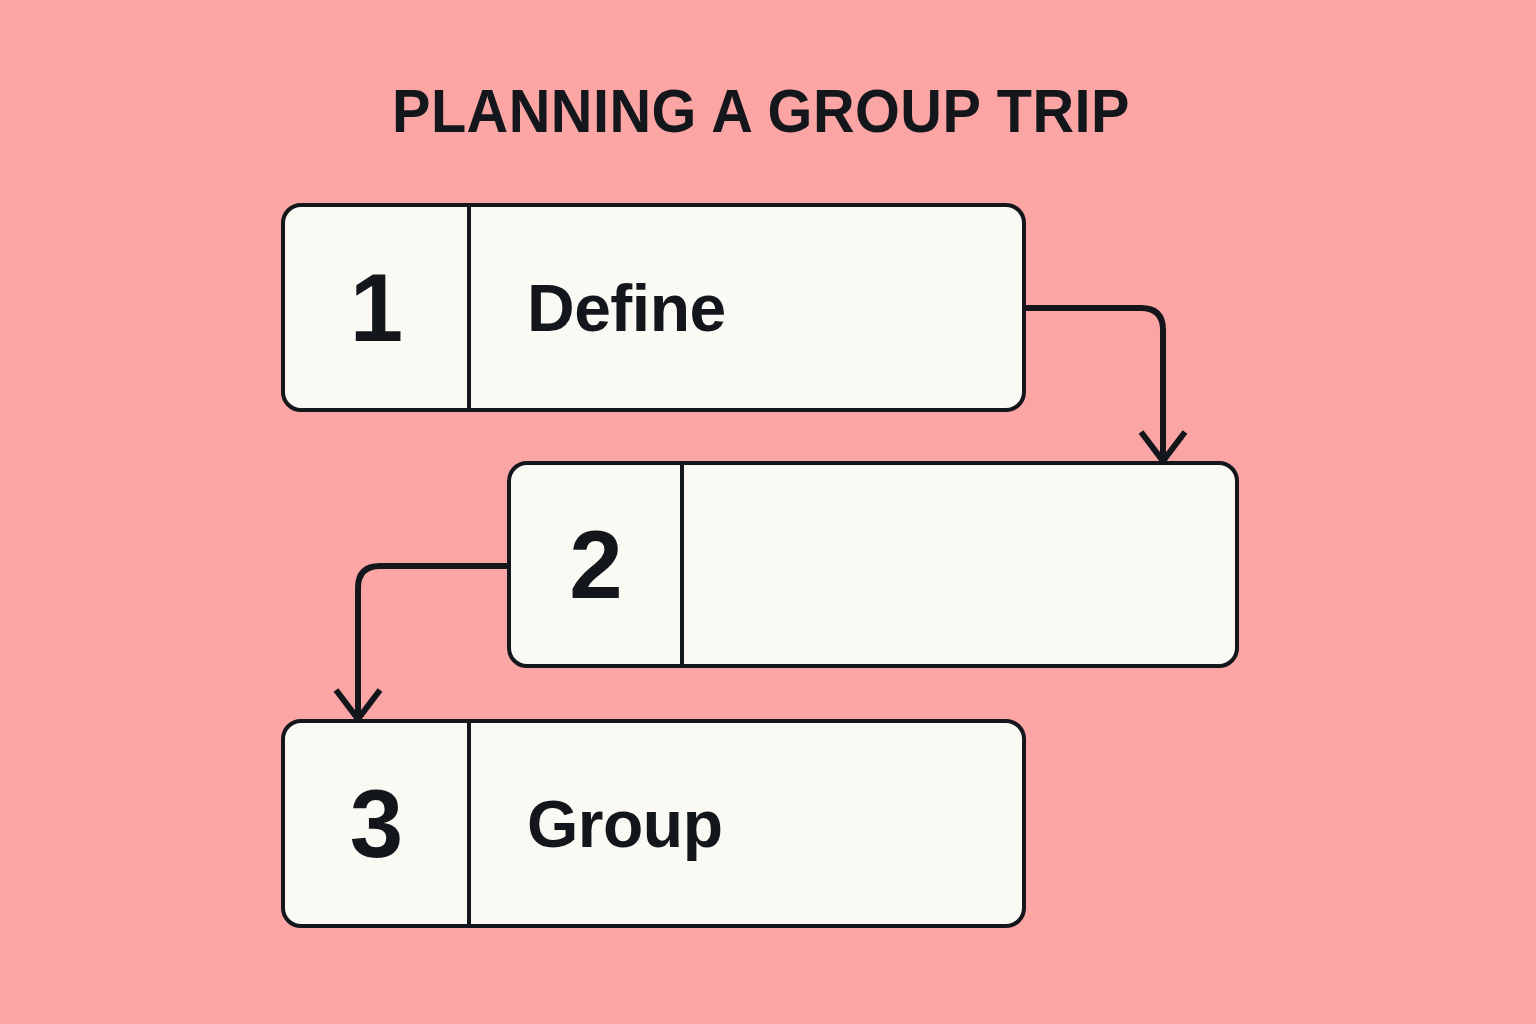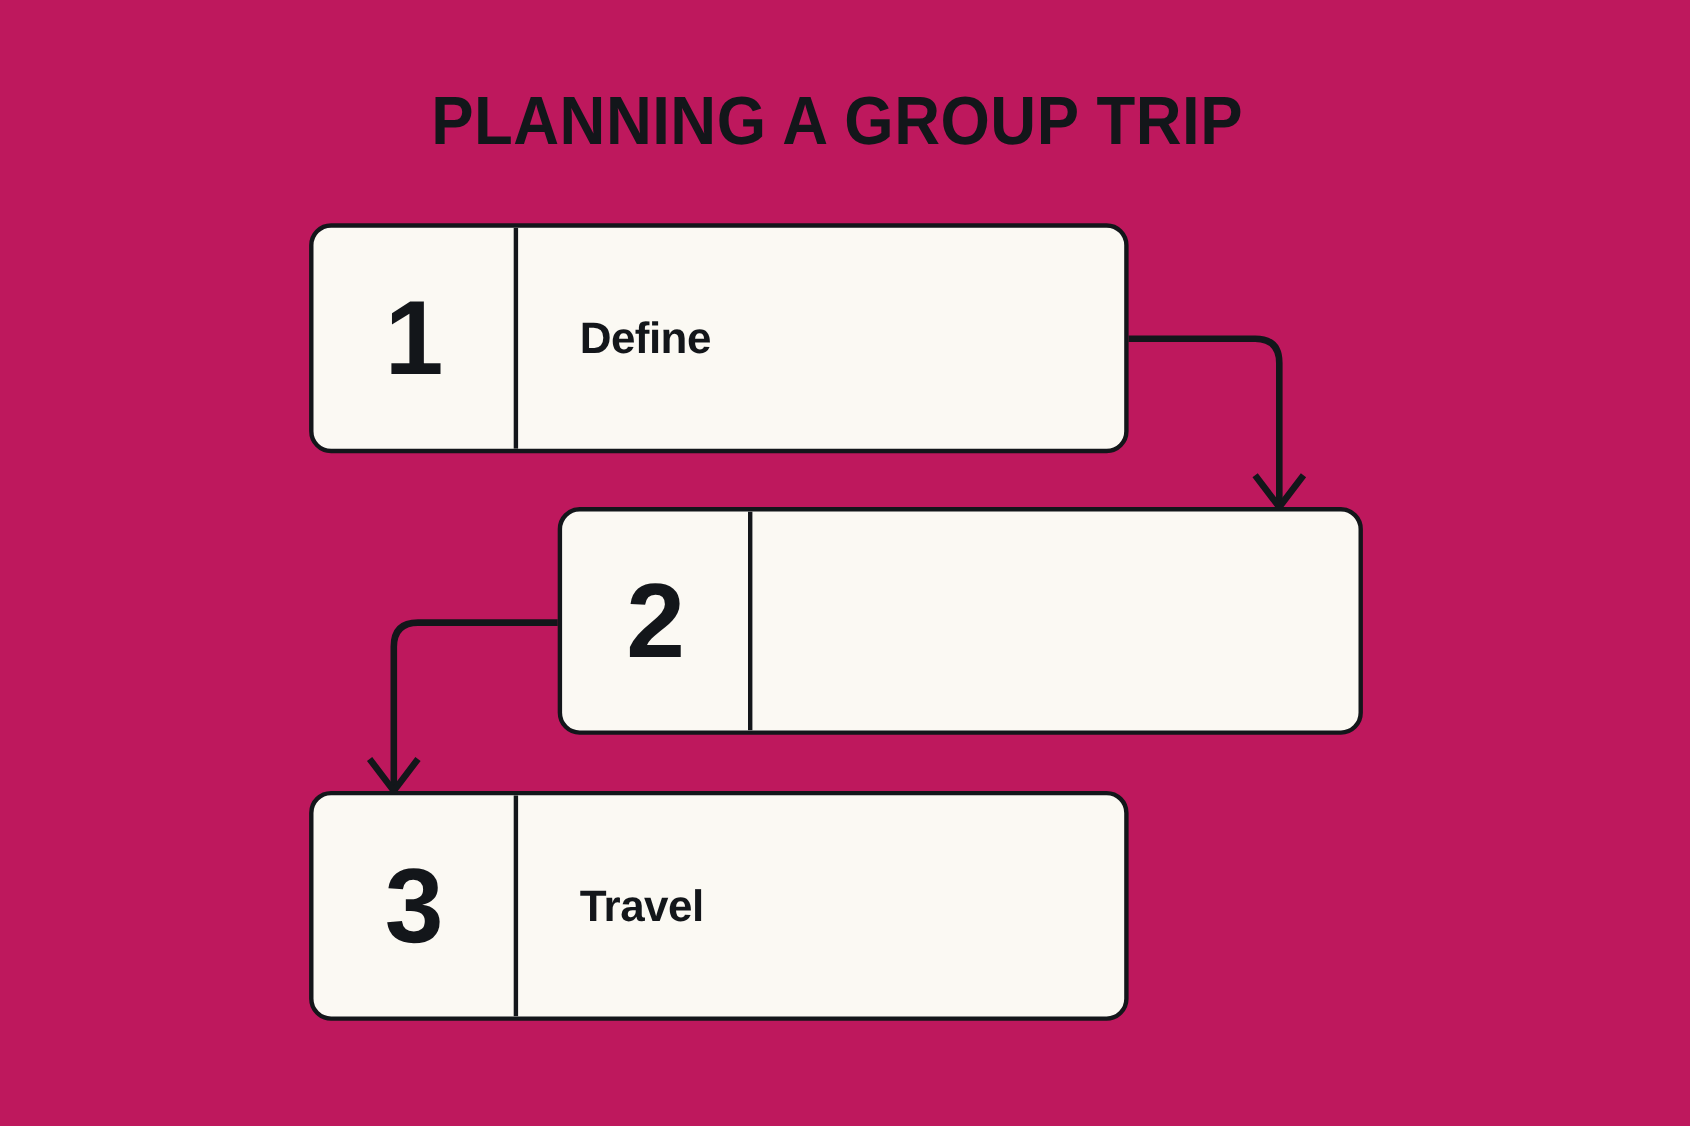--- a/index.html
+++ b/index.html
@@ -16,21 +16,21 @@
     color: #13161a;
     position: relative;
   }
 
   #canvas {
     position: absolute;
     left: 0;
     top: 0;
     width: 1536px;
     height: 1024px;
-    background: #be185d;
+    background: #fca5a5;
   }
 
   
   #title {
     position: absolute;
     left: 281px;
     top: 76px;
     width: 960px;
     height: 70px;
     line-height: 70px;
@@ -91,21 +91,21 @@
     display: flex;
     flex-direction: column;
     justify-content: center;
     padding-left: 56px;
     padding-right: 20px;
   }
 
   .step-line {
     font-family: "Liberation Sans", sans-serif;
     font-weight: 700;
-    font-size: 40px;
+    font-size: 66px;
     line-height: 68px;
     color: #13161a;
     white-space: nowrap;
     letter-spacing: -0.5px;
   }
 
   
   #box-1 { left: 281px; top: 203px;  width: 745px; height: 209px; }
   #box-1 .step-num-cell { width: 186px; }
 
@@ -148,17 +148,17 @@
     <div class="step-num-cell">
       <span class="step-num">2</span>
     </div>
   </div>
 
   <div class="step-box" id="box-3">
     <div class="step-num-cell">
       <span class="step-num">3</span>
     </div>
     <div class="step-label-cell">
-      <span class="step-line">Travel</span>
+      <span class="step-line">Group</span>
     </div>
   </div>
 
 </div>
 
 </body></html>

